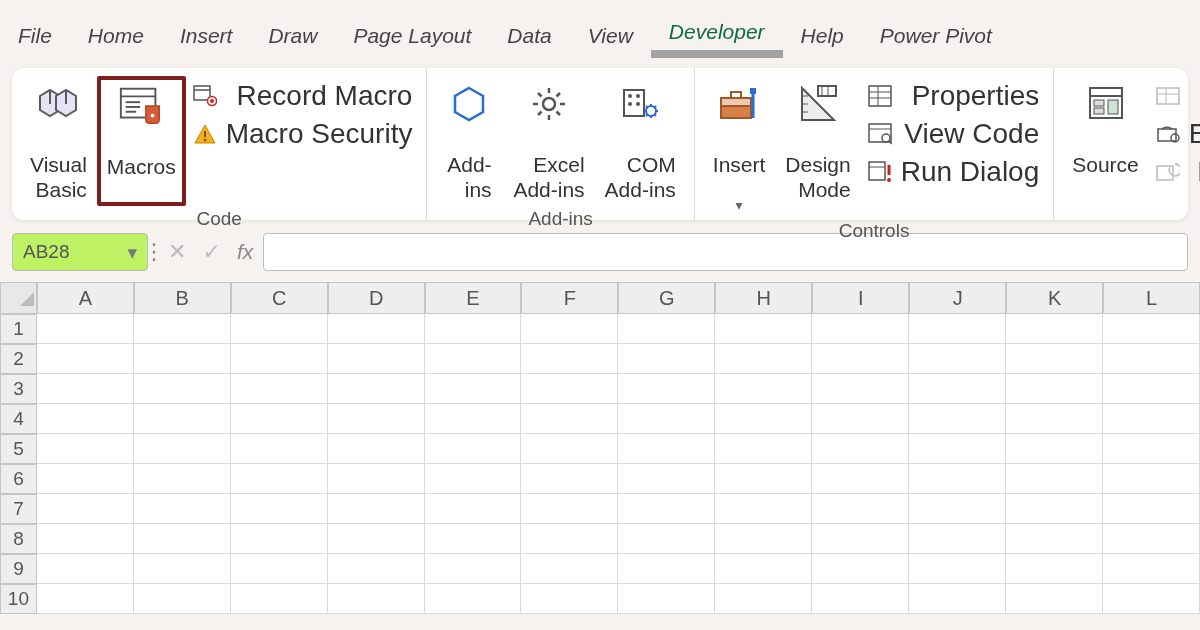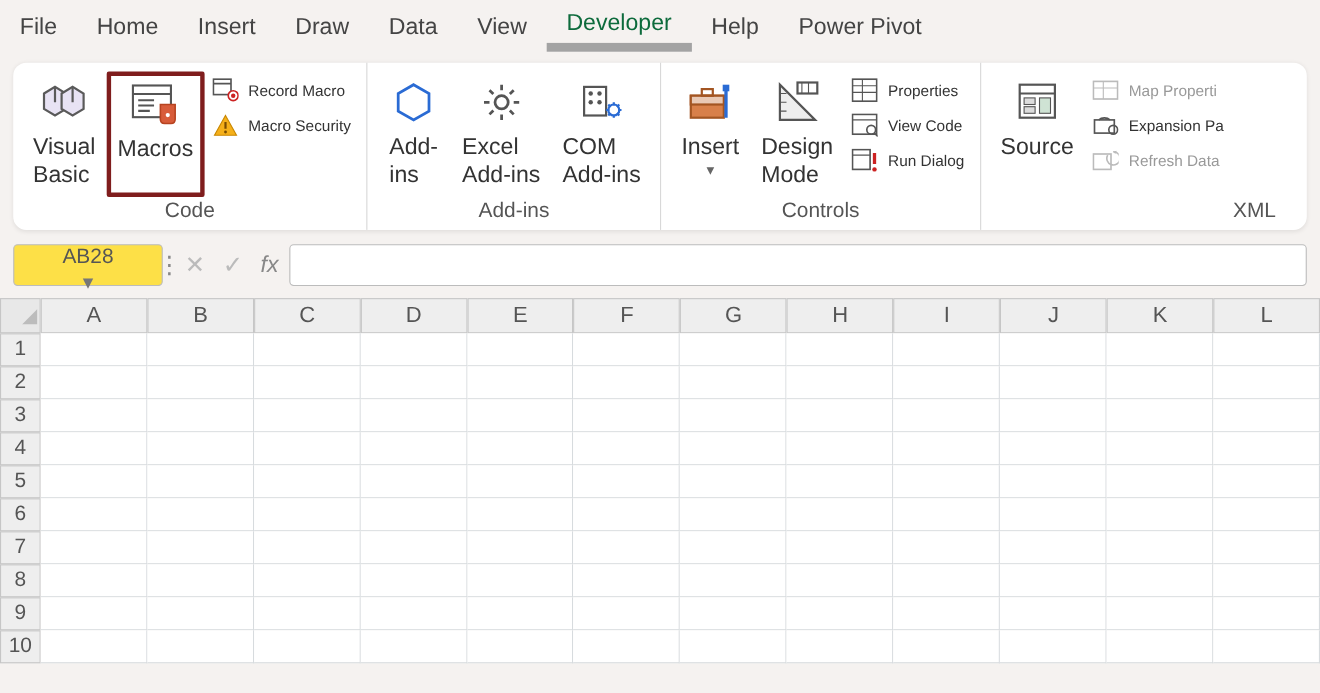--- a/index.html
+++ b/index.html
@@ -7,23 +7,24 @@
   font-family: "Segoe UI", Arial, sans-serif;
   background: #f5f2f0;
   width: 1200px;
   height: 630px;
   overflow: hidden;
   color: #333;
 }
 .tabs {
   display: flex;
   align-items: center;
-  padding: 3px 0 10px 0;
+  padding: 14px 0 10px 0;
   font-size: 21px;
   gap: 0;
+  font-style: italic;
 }
 .tab {
   padding: 6px 18px;
   cursor: pointer;
   color: #444;
 }
 .tab.active {
   color: #0d6b3c;
   border-bottom: 8px solid #a3a3a3;
   font-weight: 500;
@@ -55,63 +56,64 @@
 }
 .bigbtn {
   display: flex;
   flex-direction: column;
   align-items: center;
   justify-content: flex-start;
   padding: 4px 10px;
   cursor: pointer;
   font-size: 21px;
   color: #333;
-  text-align: left;
+  text-align: right;
   line-height: 1.2;
+  gap: 20px;
 }
 .bigbtn .icon-slot {
   width: 48px; height: 48px;
   display: flex; align-items: center; justify-content: center;
   margin-bottom: 4px;
 }
 .bigbtn.highlighted {
   border: 4px solid #7f1d1d;
   border-radius: 2px;
   padding: 2px 6px;
 }
 .smallstack { display: flex; flex-direction: column; gap: 6px; padding: 4px 6px; }
 .smallbtn {
   display: flex;
   align-items: center;
   gap: 8px;
-  font-size: 14px;
+  font-size: 28px;
   color: #333;
   cursor: pointer;
   white-space: nowrap;
+  justify-content: space-between;
 }
 .smallbtn.disabled { color: #999; cursor: default; }
 .smallbtn .si { width: 26px; height: 26px; display:flex; align-items:center; justify-content:center; flex-shrink:0; }
 svg { display:block; }
 .formula-bar {
   display: flex;
   align-items: center;
   margin: 12px 12px 0 12px;
   height: 40px;
   gap: 0;
 }
 .namebox {
   width: 136px; height: 38px;
-  background: #fde047;
+  background: #bef264;
   border: 1px solid #bcbcbc;
   border-radius: 4px;
   display: flex; align-items: center; justify-content: space-between;
   padding: 0 10px;
   font-size: 19px;
   color: #555;
-  flex-direction: column;
 }
 .divider { width: 12px; display:flex; justify-content:center; color:#888; font-size:22px; }
 .fx-area {
   display:flex; align-items:center; gap: 16px;
   padding-left: 8px;
   color: #999;
 }
 .fx-area .sym { font-size: 22px; color: #bbb; }
 .fx-label { font-style: italic; font-size: 21px; color: #888; }
 .formula-input {
@@ -154,20 +156,21 @@
 }
 </style>
 </head>
 <body>
 
 <div class="tabs">
   <div class="tab">File</div>
   <div class="tab">Home</div>
   <div class="tab">Insert</div>
   <div class="tab">Draw</div>
+  <div class="tab">Page Layout</div>
   <div class="tab">Data</div>
   <div class="tab">View</div>
   <div class="tab active">Developer</div>
   <div class="tab">Help</div>
   <div class="tab">Power Pivot</div>
 </div>
 
 <div class="ribbon">
 
   <div class="group">

